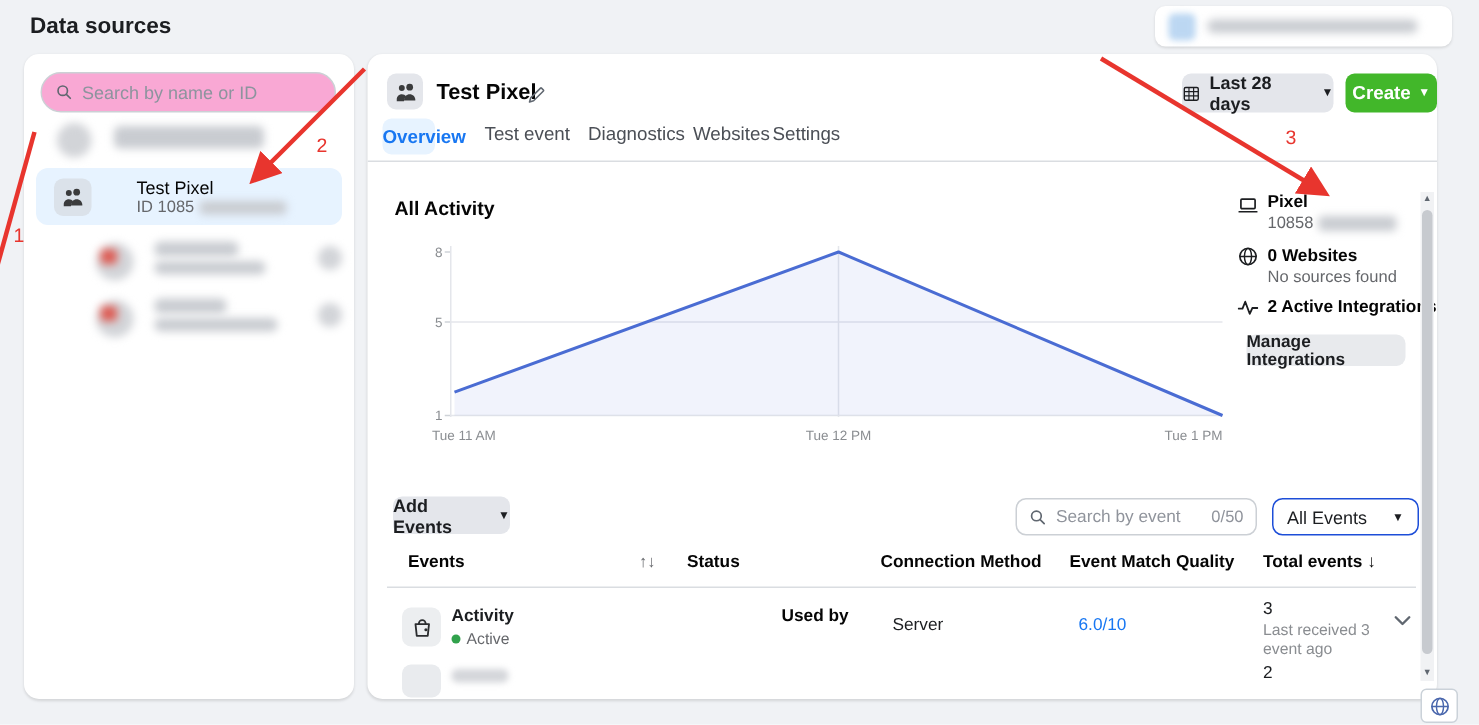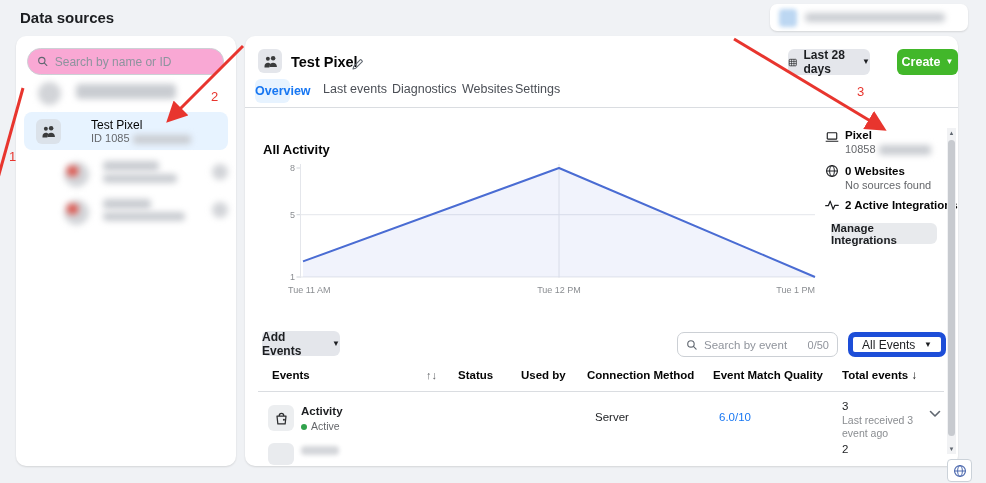--- a/index.html
+++ b/index.html
@@ -44,41 +44,41 @@
   .tab { position:absolute; top:43px; height:20px; font-size:12.5px; color:#4b4f56; line-height:20px; cursor:pointer; }
   .tab-active { left:10px; width:35px; text-align:center; background:#e7f3ff; color:#1877f2; font-weight:bold; border-radius:6px; padding:2px 0; height:auto;}
   .hdr-divider { position:absolute; left:0; top:71px; width:713px; height:1px; background:#dadde1; }
   .btn-gray { position:absolute; background:#e4e6eb; border-radius:6px; display:flex; align-items:center; justify-content:center;
               gap:6px; font-size:12px; font-weight:bold; color:#1c1e21; cursor:pointer; }
   .btn-green { position:absolute; left:652px; top:13px; width:61px; height:26px; background:#42b72a; border-radius:6px;
                display:flex; align-items:center; justify-content:center; gap:5px; font-size:12.5px; font-weight:bold; color:#fff; cursor:pointer;}
   .caret { font-size:8px; line-height:1; }
   .caret-sm { font-size:6px; line-height:1; color:#606770; }
 
-  .chart-title { position:absolute; left:18px; top:106px; font-size:13px; font-weight:bold; color:#050505; }
+  .chart-title { position:absolute; left:18px; top:95px; font-size:13px; font-weight:bold; color:#050505; }
 
   
   .info-ic { position:absolute; left:580px; color:#1c1e21; }
   .info-label { position:absolute; left:600px; font-size:11.5px; font-weight:bold; color:#050505; }
   .info-sub { position:absolute; left:600px; font-size:11px; color:#65676b; white-space:nowrap; }
   .manage-btn { position:absolute; left:586px; top:187px; width:106px; height:21px; background:#e8eaed; border-radius:6px;
                 font-size:11.5px; font-weight:bold; color:#1c1e21; display:flex; align-items:center; justify-content:center; cursor:pointer;}
 
   
   .vscroll { position:absolute; left:702px; top:92px; width:9px; height:326px; background:#f1f2f4; }
   .vscroll .up { position:absolute; top:2px; left:0; width:9px; text-align:center; }
   .vscroll .dn { position:absolute; bottom:2px; left:0; width:9px; text-align:center; }
   .vthumb { position:absolute; left:1px; top:12px; width:7px; height:296px; background:#c7cacf; border-radius:3.5px; }
 
   
   .search-box { position:absolute; border:1px solid #ccd0d5; border-radius:7px; background:#fff; display:flex; align-items:center; padding:0 8px; gap:6px;}
   .search-box input { border:0; outline:0; flex:1; font-size:11.5px; font-family:"Liberation Sans",sans-serif; background:transparent; min-width:0;}
   .search-box input::placeholder { color:#90949c; }
   .counter { font-size:11px; color:#90949c; }
-  .select-box { position:absolute; border:5px solid #1d4ed8; border-radius:7px; background:#fff; display:flex; align-items:center;
+  .select-box { position:absolute; border:1px solid #1d4ed8; border-radius:7px; background:#fff; display:flex; align-items:center;
                 justify-content:space-between; padding:0 9px; font-size:12px; color:#1c1e21; cursor:pointer;}
 
   
   .th { position:absolute; top:333px; font-size:11.5px; font-weight:bold; color:#050505; }
   .sort-glyph { position:absolute; top:333px; font-size:11px; color:#65676b; }
   .tbl-divider { position:absolute; left:13px; top:355px; width:686px; height:1px; background:#dadde1; }
   .cell { position:absolute; font-size:11.5px; color:#1c1e21; }
   .evt-icon { position:absolute; left:23px; top:369px; width:26px; height:26px; background:#eceef0; border-radius:6px;
               display:flex; align-items:center; justify-content:center; color:#2b2d2f; }
   .status-dot { display:inline-block; width:6px; height:6px; border-radius:50%; background:#31a24c; margin-right:4px; }
@@ -198,26 +198,26 @@
         </svg>
     </div>
     <div class="main-title">Test Pixel</div>
     <div class="edit-pencil">
       <svg class="ic" width="14" height="14">
           <use href="#sym-pencil"></use>
         </svg>
     </div>
 
     <div class="tab tab-active">Overview</div>
-    <div class="tab" style="left:78px;">Last events</div>
+    <div class="tab" style="left:78px;">Test event</div>
     <div class="tab" style="left:147px;">Diagnostics</div>
     <div class="tab" style="left:217px;">Websites</div>
     <div class="tab" style="left:270px;">Settings</div>
 
-    <div class="btn-gray" style="left:543px; top:13px; width:82px; height:26px;">
+    <div class="btn-gray" style="left:543px; top:13px; width:101px; height:26px;">
       <svg class="ic" width="13" height="13" style="color:#1c1e21">
           <use href="#sym-cal"></use>
         </svg>
       <span>Last 28 days</span>
       <span class="caret">▼</span>
     </div>
     <div class="btn-green">
       <span>Create</span>
       <span class="caret">▼</span>
     </div>
@@ -283,21 +283,21 @@
       <span class="counter">0/50</span>
     </div>
     <div class="select-box" style="left:603px; top:296px; width:98px; height:25px;">
       <span>All Events</span>
       <span class="caret">▼</span>
     </div>
 
     <div class="th" style="left:27px;">Events</div>
     <div class="sort-glyph" style="left:181px;">↑↓</div>
     <div class="th" style="left:213px;">Status</div>
-    <div class="th" style="left:276px;">Used by</div>
+    <div class="th" style="left:276px;margin-top:36px;">Used by</div>
     <div class="th" style="left:342px;">Connection Method</div>
     <div class="th" style="left:468px;">Event Match Quality</div>
     <div class="th" style="left:597px;">
       <span>Total events</span>
       <span>↓</span>
     </div>
     <div class="tbl-divider"></div>
 
     <div>
       <div class="evt-icon">

